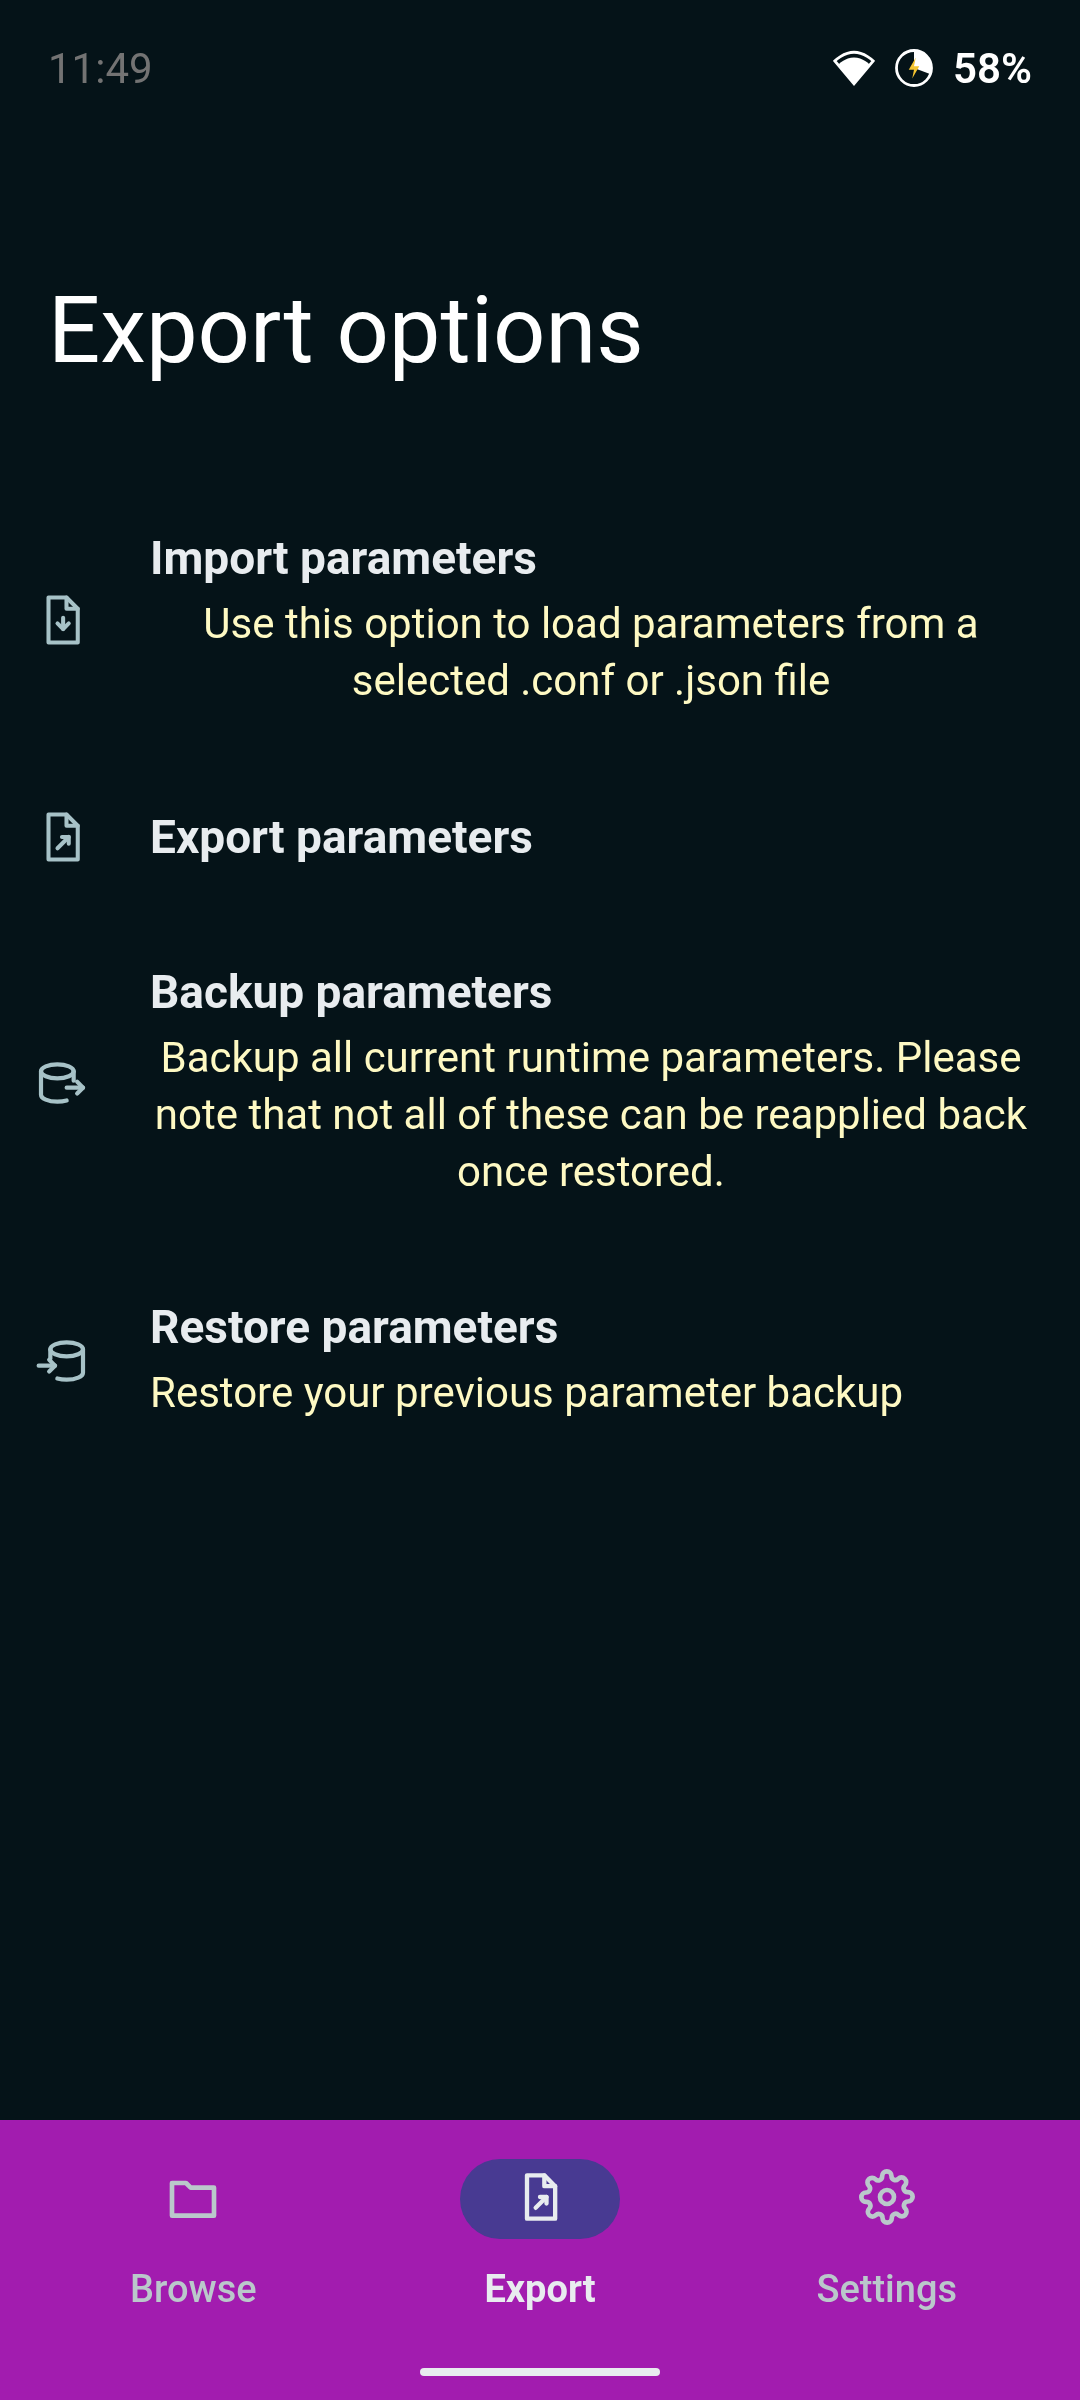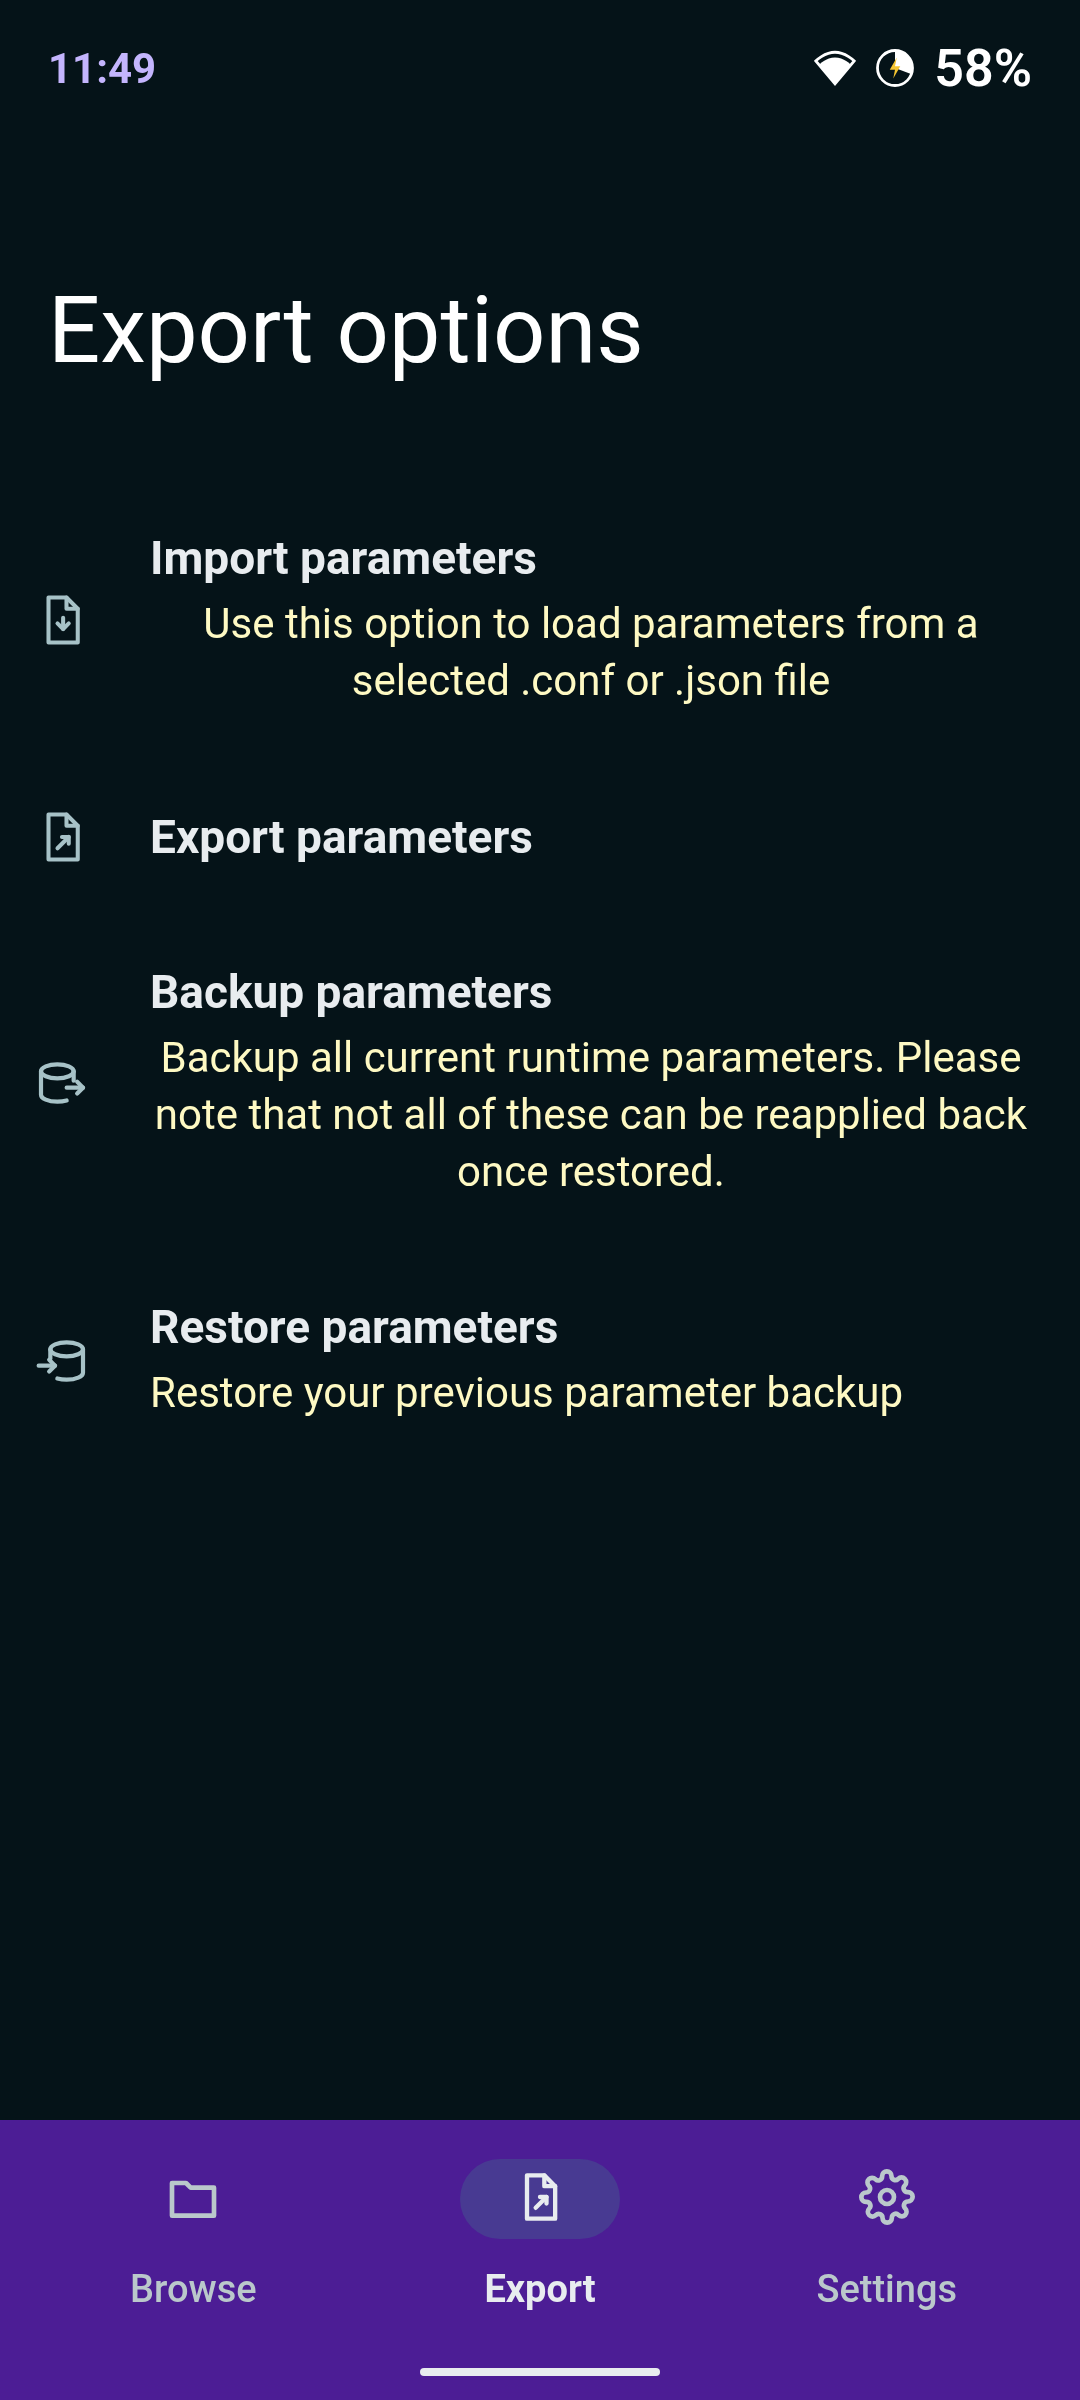--- a/index.html
+++ b/index.html
@@ -14,32 +14,32 @@
     }
     .status-bar {
       display: flex;
       justify-content: space-between;
       align-items: center;
       padding: 36px 48px 0 48px;
       height: 100px;
     }
     .status-time {
       font-size: 42px;
-      font-weight: 700;
-      color: #c4b5fd;
+      font-weight: 400;
+      color: #737373;
     }
     .status-right {
       display: flex;
       align-items: center;
       gap: 18px;
     }
     .wifi-icon { display: flex; align-items: center; }
     .battery-icon { display: flex; align-items: center; }
     .battery-pct {
-      font-size: 52px;
+      font-size: 42px;
       font-weight: 600;
       color: #fff;
     }
     .page-title {
       font-size: 92px;
       font-weight: 400;
       color: #fff;
       padding: 180px 37px 100px 48px;
       line-height: 1.1;
     }
@@ -78,21 +78,21 @@
       color: #fef9c3;
       line-height: 1.35;
       text-align: center;
     }
     .bottom-nav {
       position: absolute;
       bottom: 0;
       left: 0;
       right: 0;
       height: 280px;
-      background: #4c1d95;
+      background: #a21caf;
       display: flex;
       justify-content: space-around;
       align-items: center;
       padding: 30px 20px 80px 20px;
     }
     .nav-item {
       display: flex;
       flex-direction: column;
       align-items: center;
       gap: 28px;

